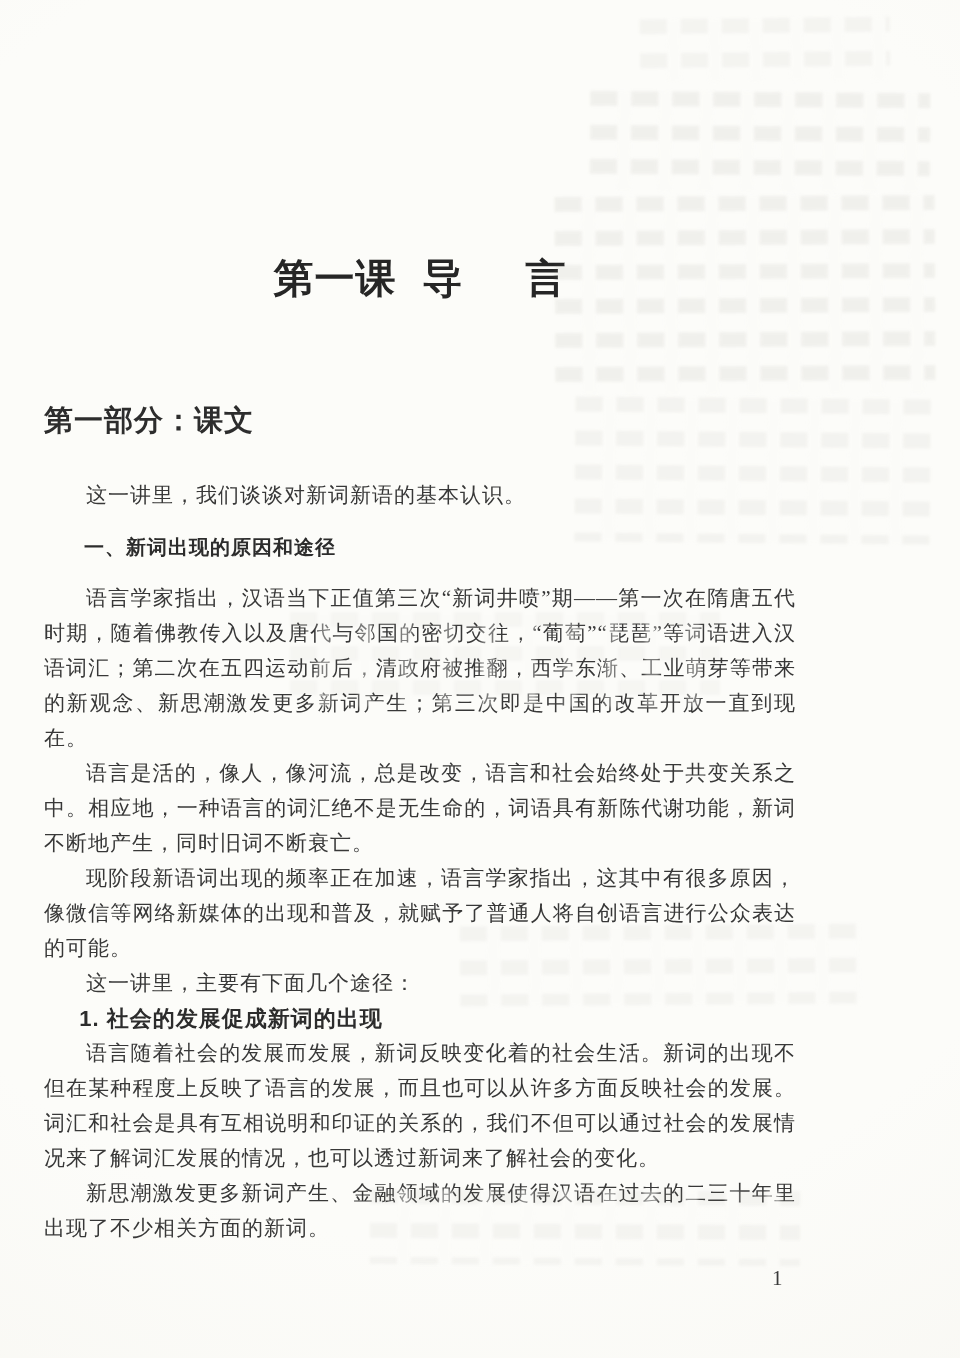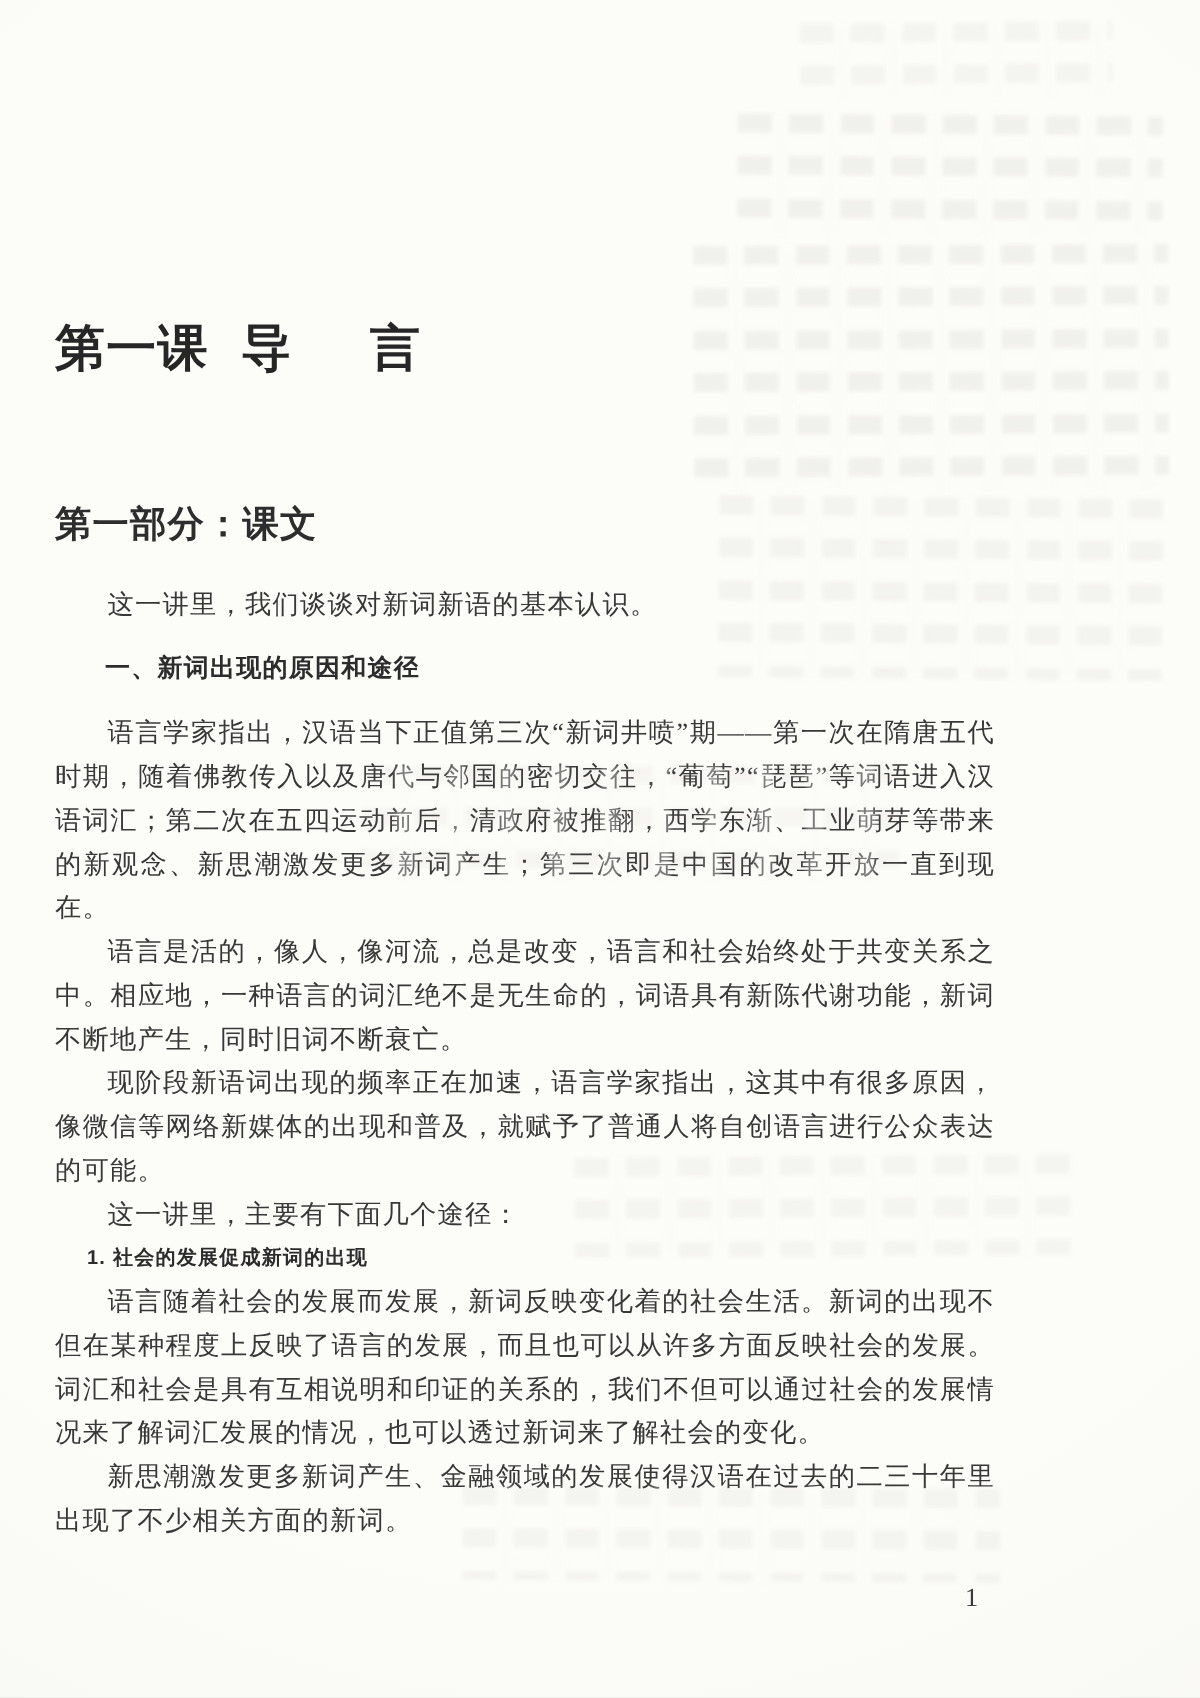--- a/index.html
+++ b/index.html
@@ -15,21 +15,21 @@
     overflow: hidden;
     background:
       radial-gradient(ellipse 130% 90% at 48% 42%, #fcfcf9 55%, #f7f6f1 92%, #f3f2ec 100%);
     color: #383838;
   }
 
   
   .title {
     margin: 256px 0 0 44px;
     width: 752px;
-    text-align: left;
+    text-align: center;
     font-family: "Liberation Serif", "DejaVu Serif", serif;
     font-size: 40px;
     line-height: 46px;
     font-weight: 700;
     color: #262626;
     letter-spacing: 1px;
   }
   .title .gap-small { margin-left: 26px; }
   .title .gap-large { margin-left: 62px; }
 
@@ -49,38 +49,38 @@
     margin: 0 0 0 44px;
     width: 752px;
     font-family: "Liberation Serif", "DejaVu Serif", serif;
     font-size: 21px;
     line-height: 35px;
     letter-spacing: 1px;
     text-align: justify;
     color: #383838;
   }
   p.indent { text-indent: 2em; }
-  p.intro { margin-top: 26px; }
+  p.intro { margin-top: 38px; }
 
   .section-heading {
     margin: 16px 0 16px 44px;
     width: 752px;
     font-family: "Liberation Sans", "DejaVu Sans", sans-serif;
     font-size: 20px;
     line-height: 36px;
     font-weight: 700;
     letter-spacing: 1px;
     text-indent: 2em;
     color: #2c2c2c;
   }
   .subsection-heading {
     margin: 0 0 0 44px;
     width: 752px;
     font-family: "Liberation Sans", "DejaVu Sans", sans-serif;
-    font-size: 16px;
+    font-size: 22px;
     line-height: 35px;
     font-weight: 700;
     letter-spacing: 1px;
     text-indent: 1.6em;
     color: #2c2c2c;
   }
 
   .page-number {
     position: absolute;
     left: 772px;

